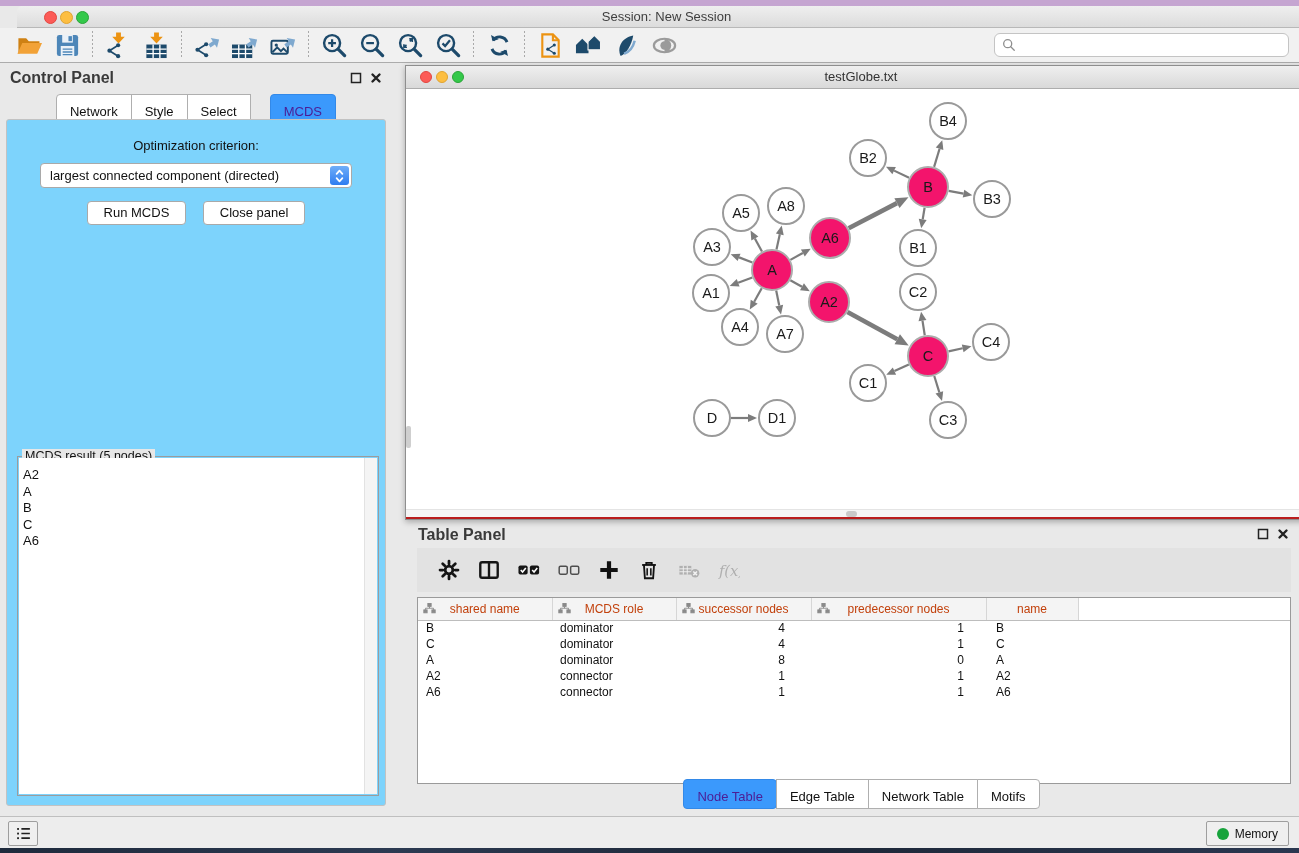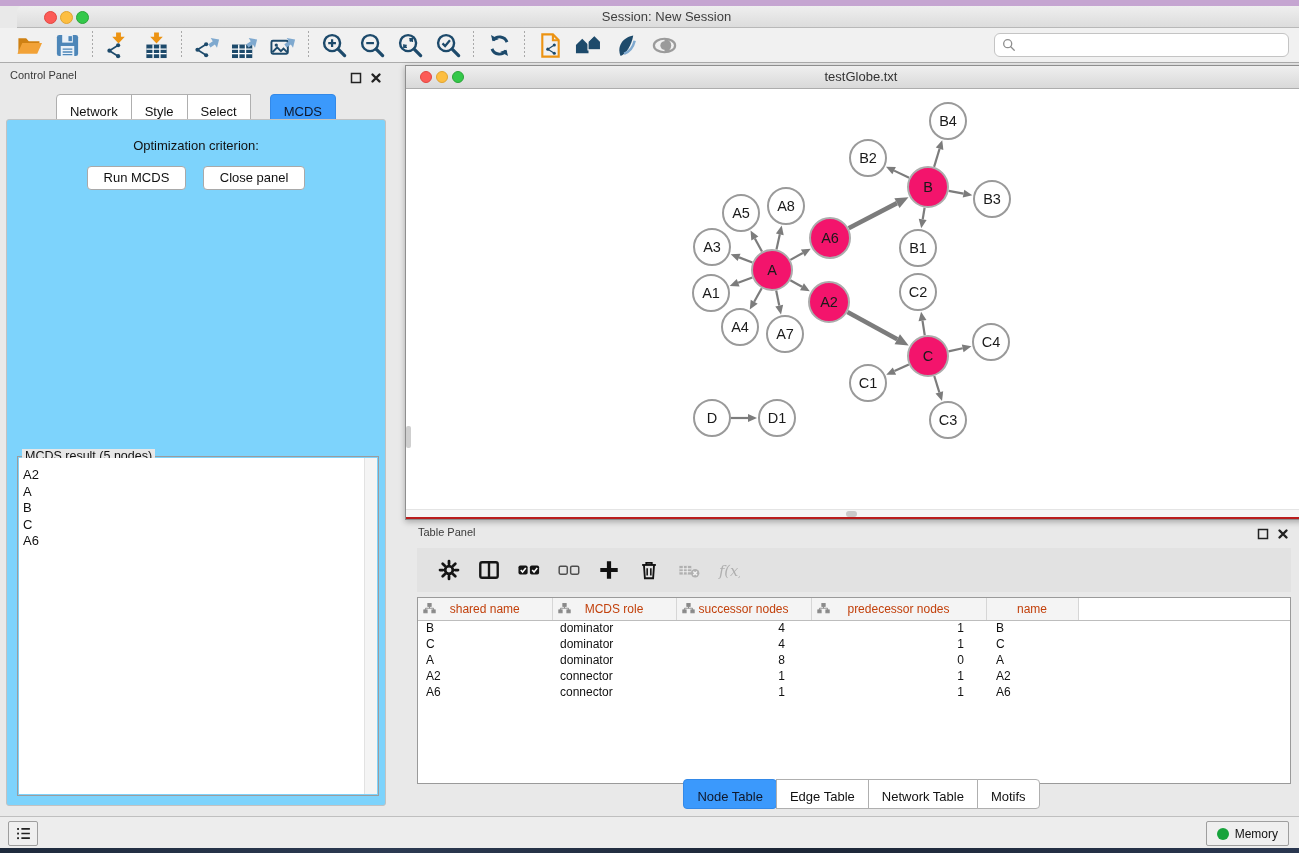--- a/index.html
+++ b/index.html
@@ -33,31 +33,31 @@
     background-image:linear-gradient(#A9A9A9 40%, transparent 40%); background-size:1px 4px; }
   .searchbox { position:absolute; right:10px; top:5px; width:295px; height:24px;
     background:#fff; border:1px solid #C4C4C4; border-radius:6px; display:flex; align-items:center; }
   .searchbox svg { width:14px; height:14px; margin:0 4px 0 7px; flex:0 0 auto; }
   .searchbox input { border:none; outline:none; flex:1; height:20px; font-size:13px; background:transparent; }
 
   .content { position:absolute; left:0; top:63px; width:100%; height:753px; background:#E9E9E9; }
 
   
   .control-panel { position:absolute; left:0; top:0; width:392px; height:100%; }
-  .panel-title { font-size:11px; color:#3A3A3A; }
+  .panel-title { font-size:16px; color:#3A3A3A;font-weight:bold; }
   .cp-head { position:absolute; left:10px; top:6px; }
   .panel-icon { position:absolute; top:7px; width:12px; height:12px; cursor:default; }
   .panel-icon svg { width:12px; height:12px; }
   .cp-tabs { position:absolute; left:0; right:0; top:31px; text-align:center; }
   .seg { display:inline-flex; }
   .seg .tab { border:1px solid #AFAFAF; background:#fff; color:#111; font-size:13px;
     padding:9px 13px 4px; margin-left:-1px; cursor:default; }
   .seg .tab:first-child { border-radius:4px 0 0 4px; margin-left:0; }
   .seg .tab:last-child { border-radius:0 4px 4px 0; }
-  .seg .tab.active { background:#3B99FC; border-color:#3389E8; color:#0f172a; border-radius:4px;margin-left:19px; }
+  .seg .tab.active { background:#3B99FC; border-color:#3389E8; color:#4c1d95; border-radius:4px;margin-left:19px; }
   .cp-box { position:absolute; left:6px; right:6px; top:56px; bottom:10px;
     background:#7dd3fc; border:1px solid #C2C2C2; border-radius:3px; }
   .opt-label { margin-top:18px; text-align:center; font-size:13px; color:#111; }
   .dropdown { position:relative; margin:10px auto 0; width:312px; height:25px;
     background:#fff; border:1px solid #A9A9A9; border-radius:4px; cursor:default; }
   .dropdown .dd-value { position:absolute; left:9px; top:4px; font-size:13px; color:#111;
     white-space:nowrap; }
   .dropdown .dd-stepper { position:absolute; right:2px; top:2px; width:19px; height:19px;
     border-radius:3px; background:linear-gradient(#6FAEF9,#2E7CF0); display:flex;
     align-items:center; justify-content:center; }
@@ -300,20 +300,28 @@
       </span>
       <div class="cp-tabs"><span class="seg" id="cp-tabs">
             <span class="tab">Network</span>
             <span class="tab">Style</span>
             <span class="tab">Select</span>
             <span class="tab active">MCDS</span>
           </span></div>
 
       <div class="cp-box">
         <div class="opt-label">Optimization criterion:</div>
+        <div class="dropdown">
+          <span class="dd-value">largest connected component (directed)</span>
+          <span class="dd-stepper">
+            <svg viewBox="0 0 18 22" width="13" height="16">
+              <path d="M5 8 L9 3.5 L13 8 M5 14 L9 18.5 L13 14" stroke="#fff" stroke-width="2.4" fill="none" stroke-linecap="round" stroke-linejoin="round"></path>
+            </svg>
+          </span>
+        </div>
         <div class="cp-buttons">
           <span class="btn">Run MCDS</span>
           <span class="btn">Close panel</span>
         </div>
         <div class="result-group">
           <span class="result-legend">MCDS result (5 nodes)</span>
           <div class="result-list">
             <div class="result-items" id="result-items">
                 <div>A2</div>
                 <div>A</div>

